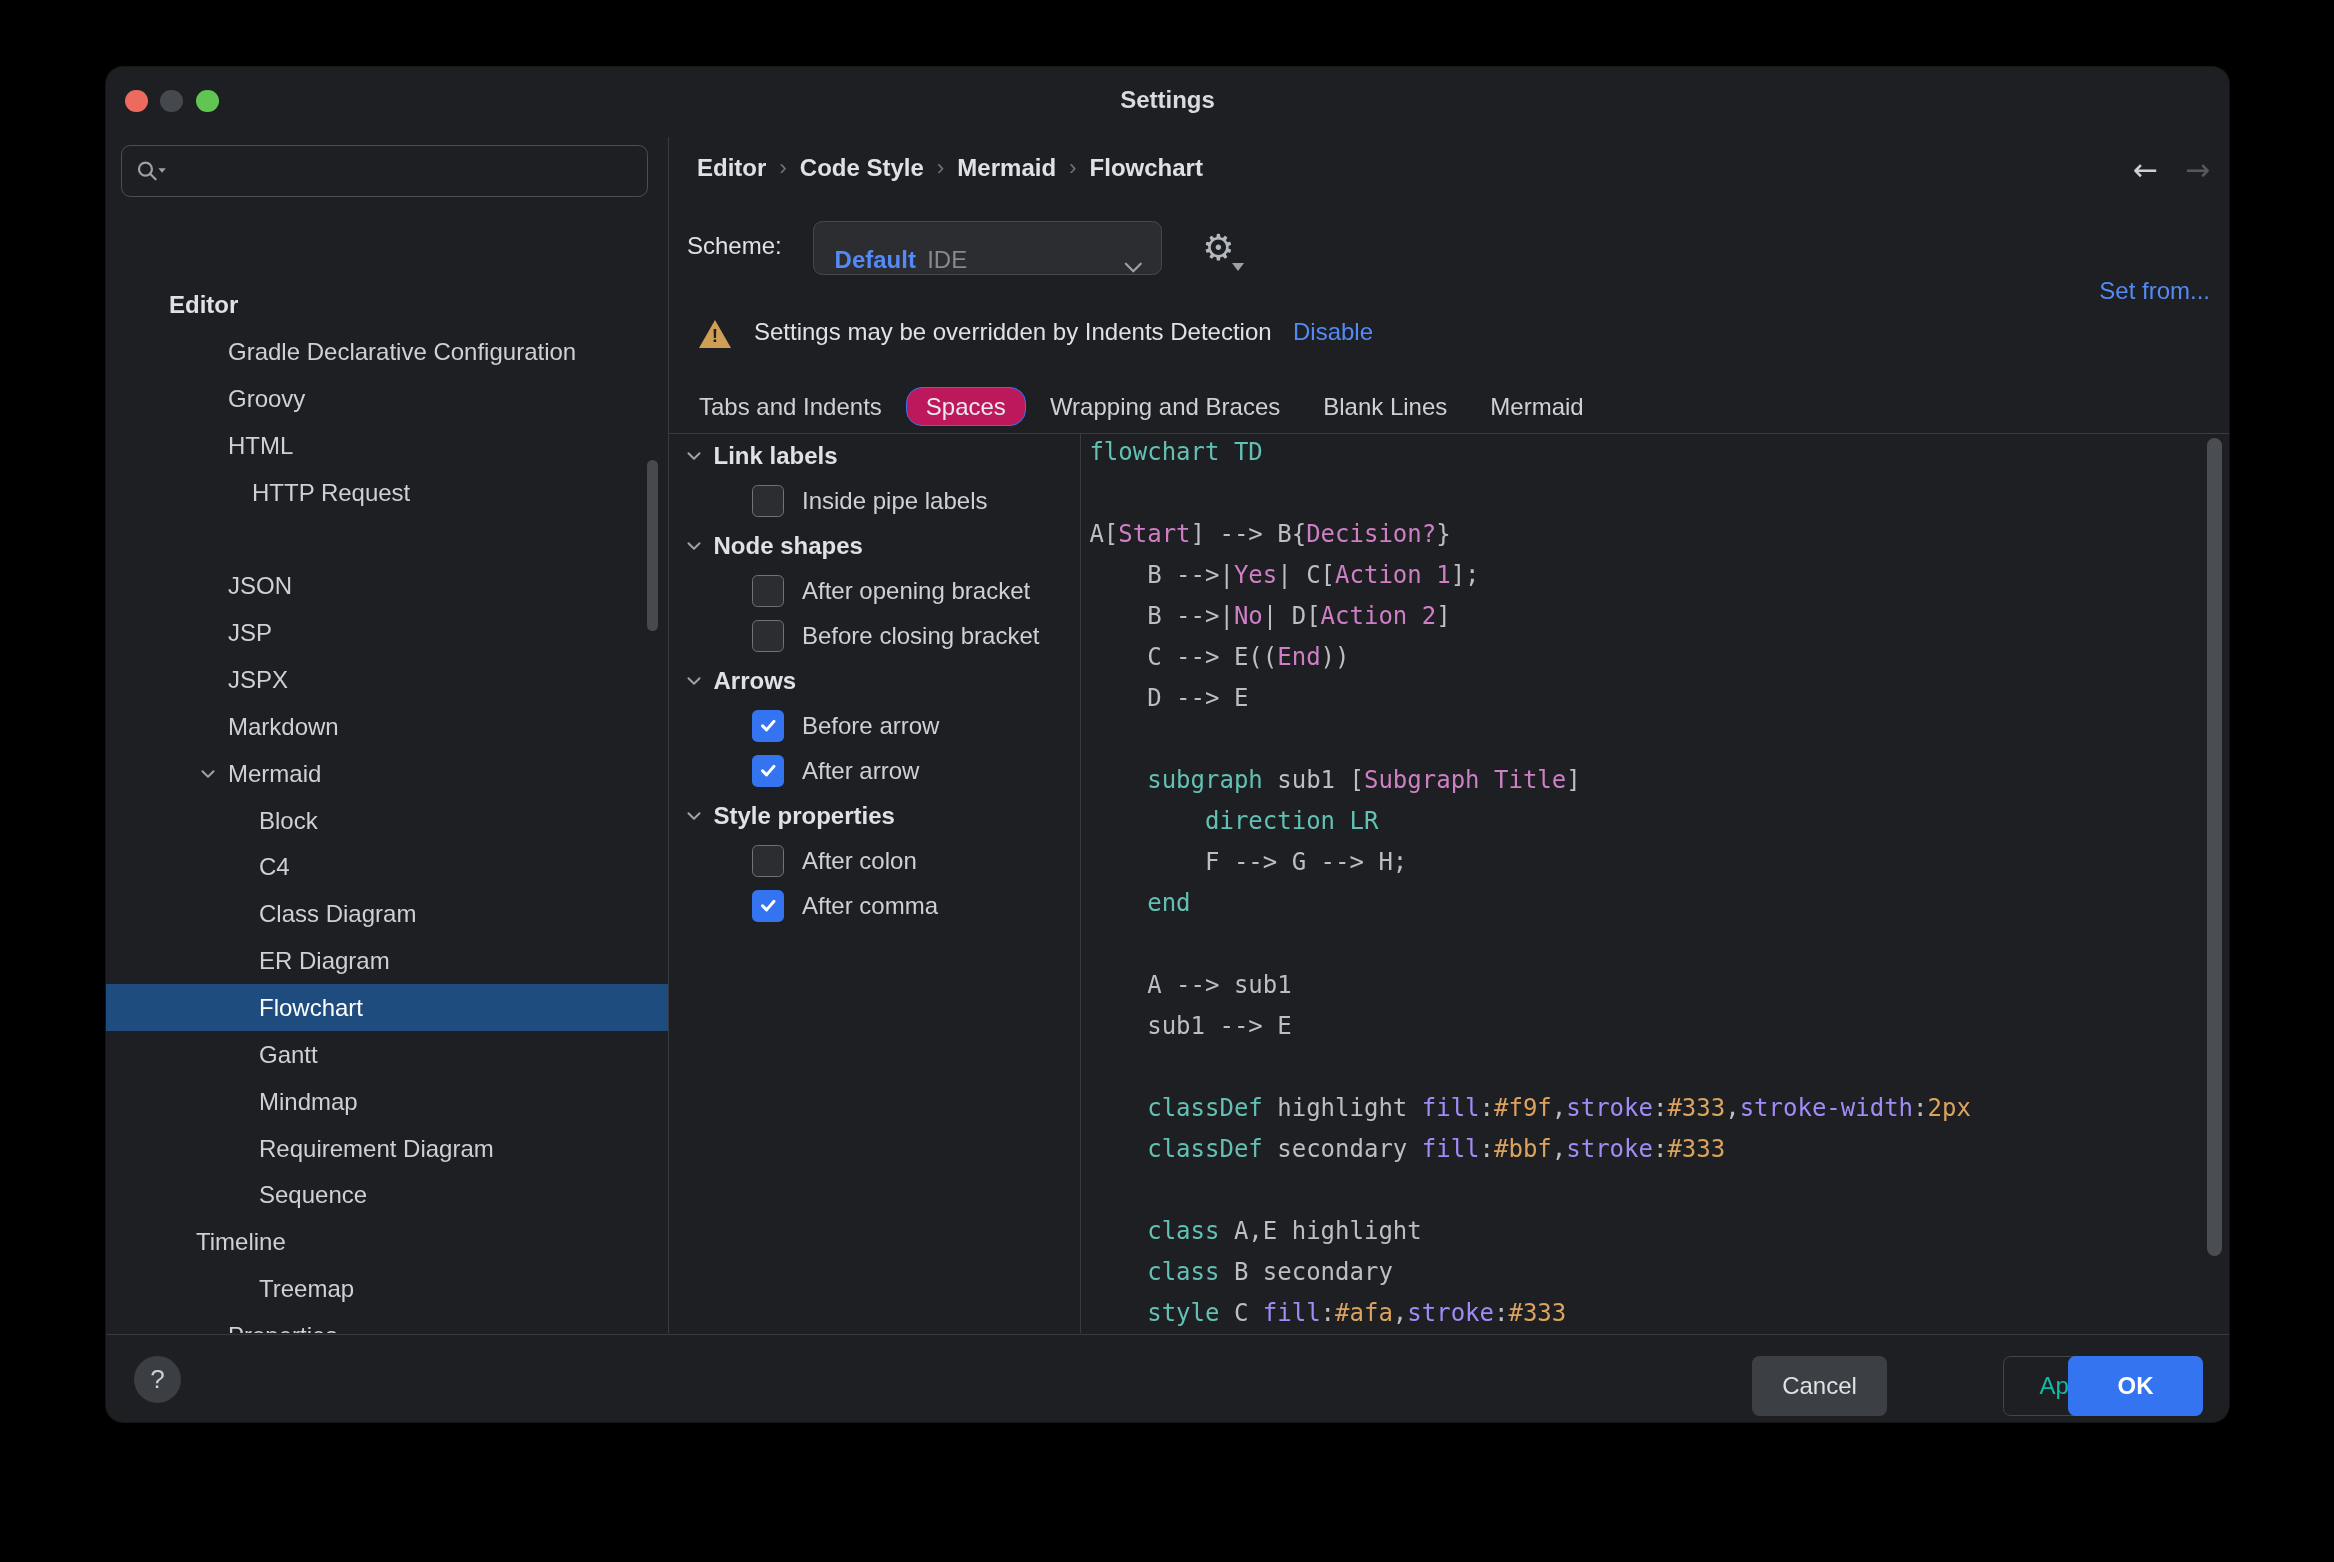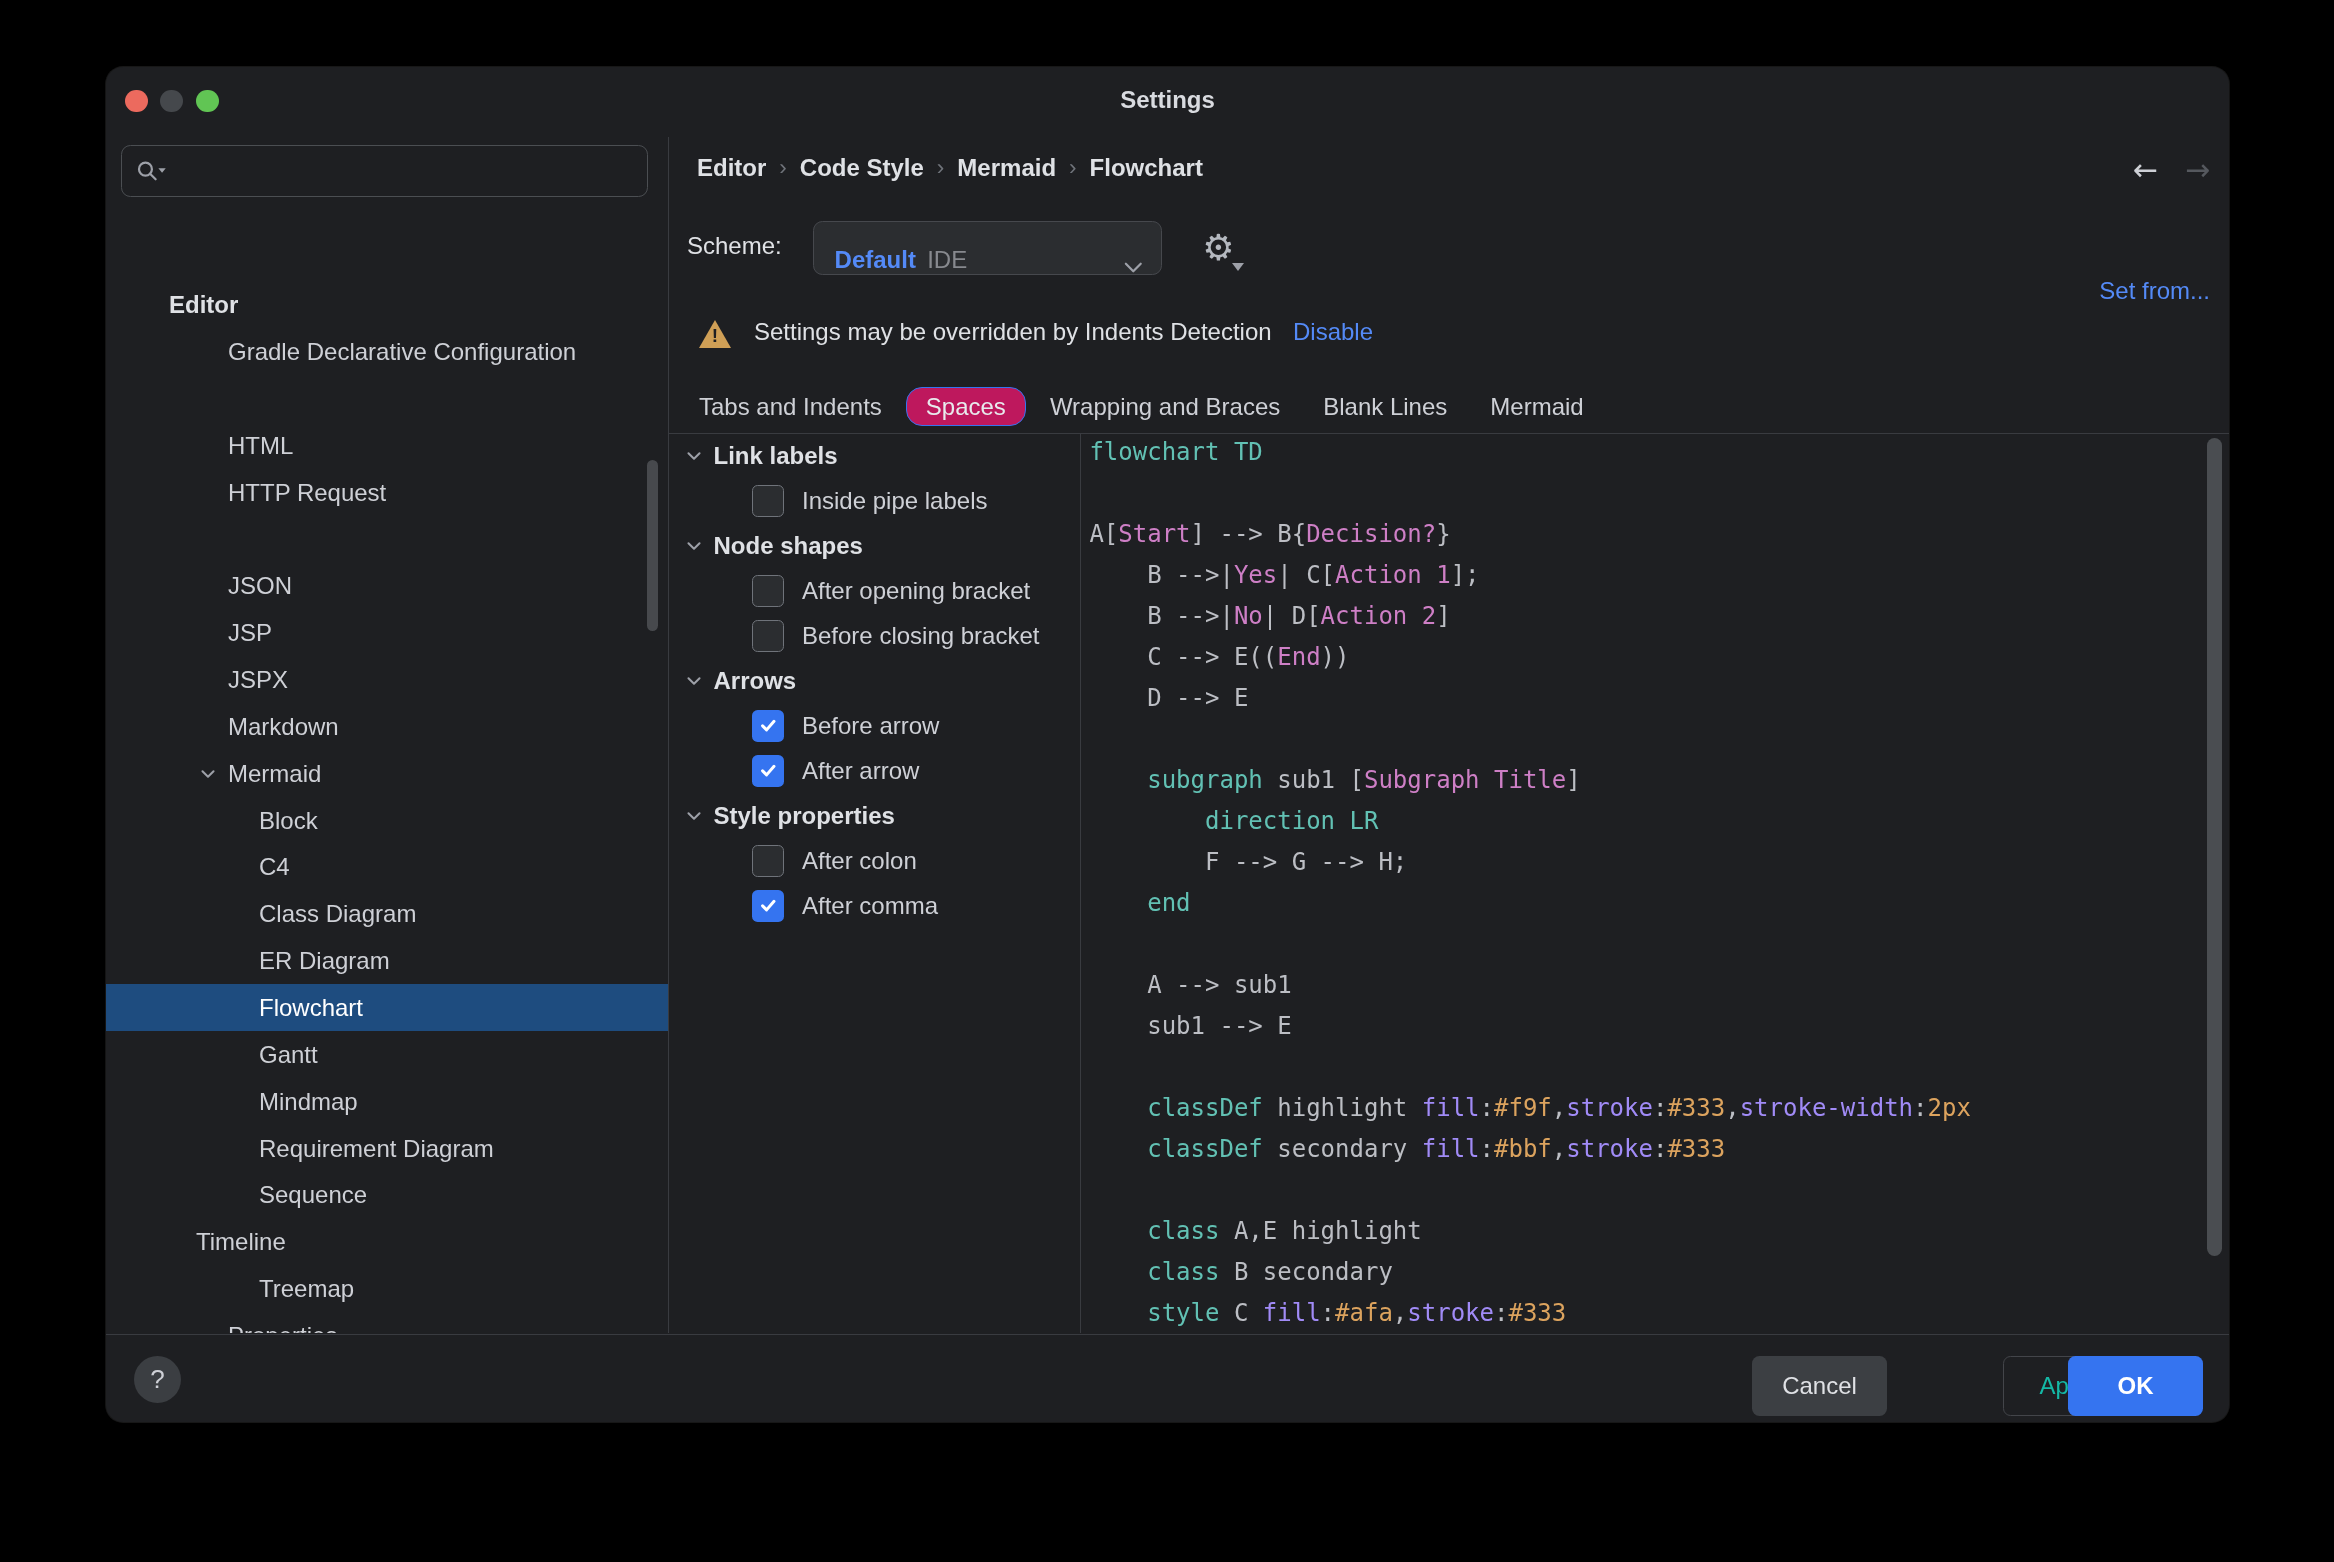--- a/index.html
+++ b/index.html
@@ -112,24 +112,27 @@
           </svg>
         </span>
       </div>
       <div class="tree" id="tree">
           <div class="tree-row bold" style="top: 144px;">
             <span style="margin-left: 63px;">Editor</span>
           </div>
           <div class="tree-row" style="top: 191px;">
             <span style="margin-left: 122px;">Gradle Declarative Configuration</span>
           </div>
+          <div class="tree-row" style="top: 238px;">
+            <span style="margin-left: 122px;">Groovy</span>
+          </div>
           <div class="tree-row" style="top: 285px;">
             <span style="margin-left: 122px;">HTML</span>
           </div>
-          <div class="tree-row" style="top: 332px;">
+          <div class="tree-row" style="top: 332px; padding-left: 24px;">
             <span style="margin-left: 122px;">HTTP Request</span>
           </div>
           <div class="tree-row" style="top: 425px;">
             <span style="margin-left: 122px;">JSON</span>
           </div>
           <div class="tree-row" style="top: 472px;">
             <span style="margin-left: 122px;">JSP</span>
           </div>
           <div class="tree-row" style="top: 566px;">
             <span style="margin-left: 122px;">Markdown</span>

